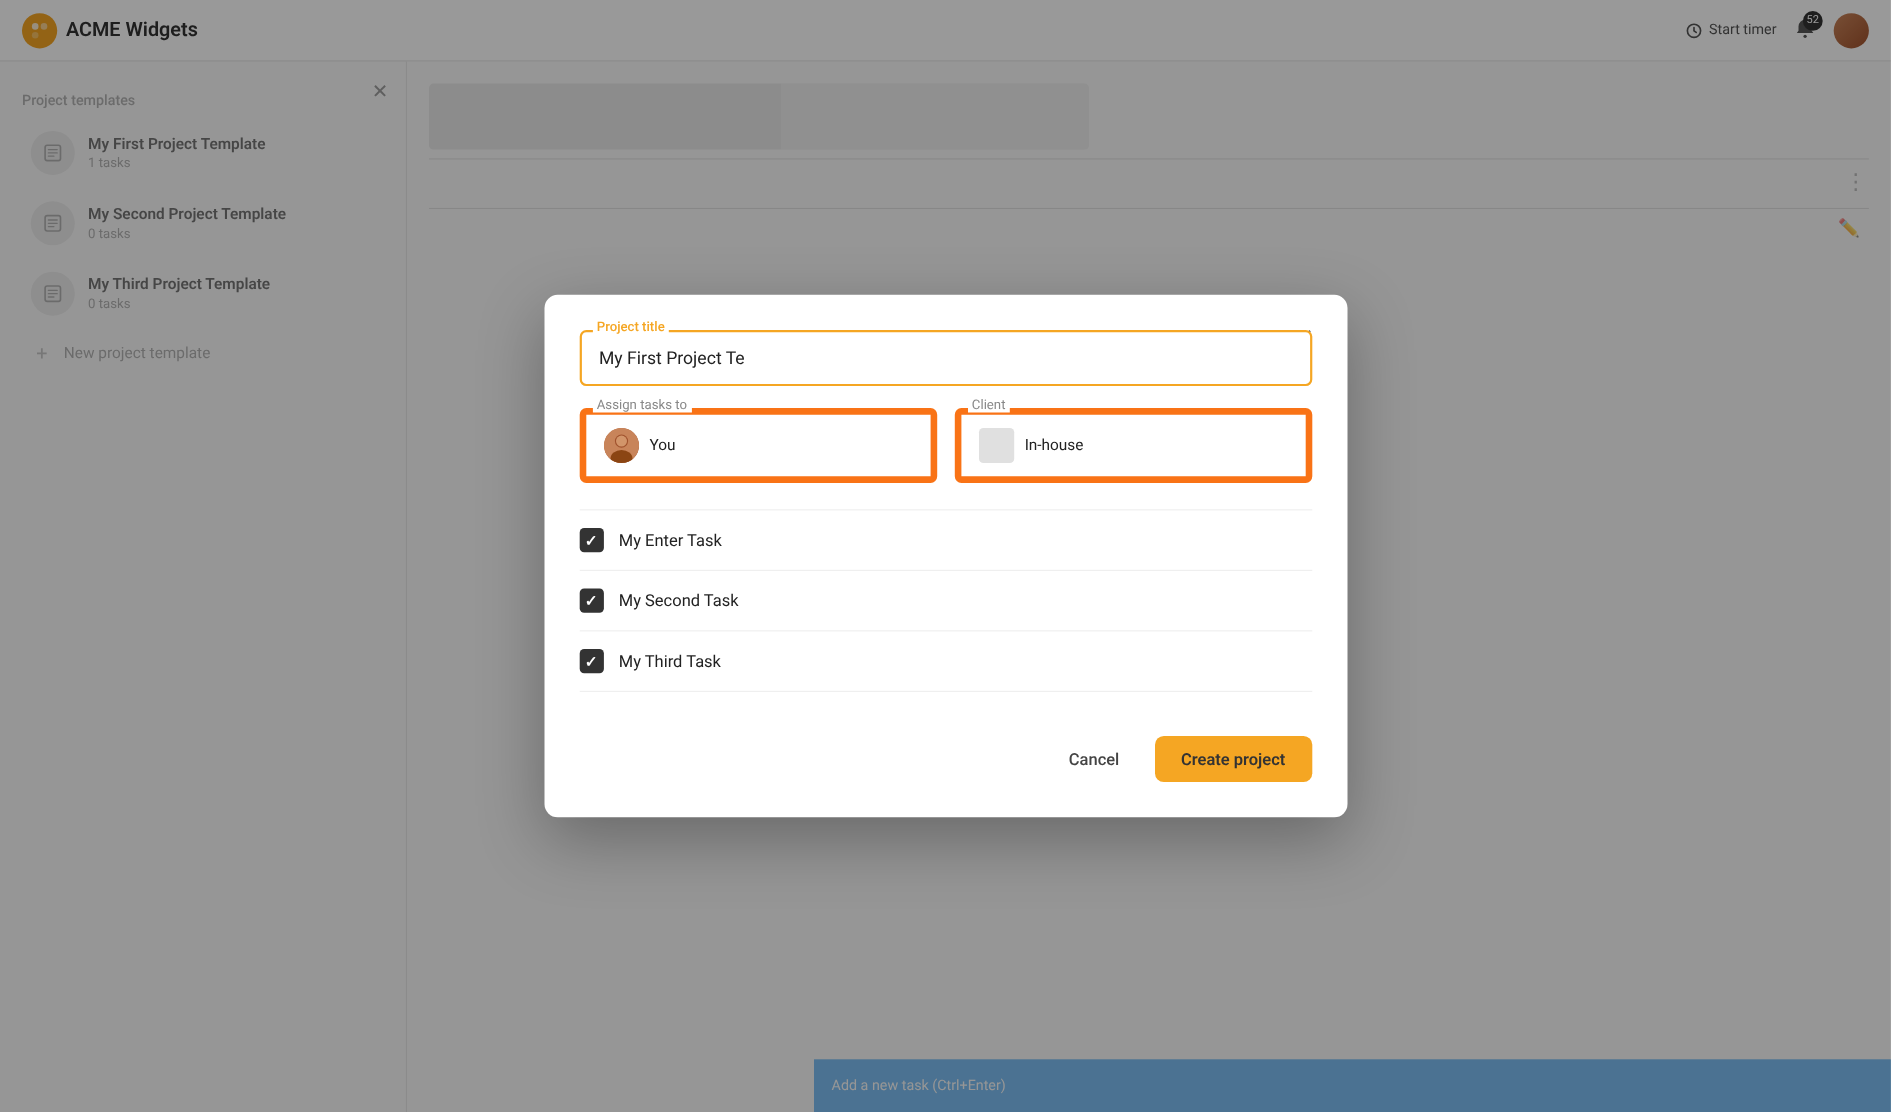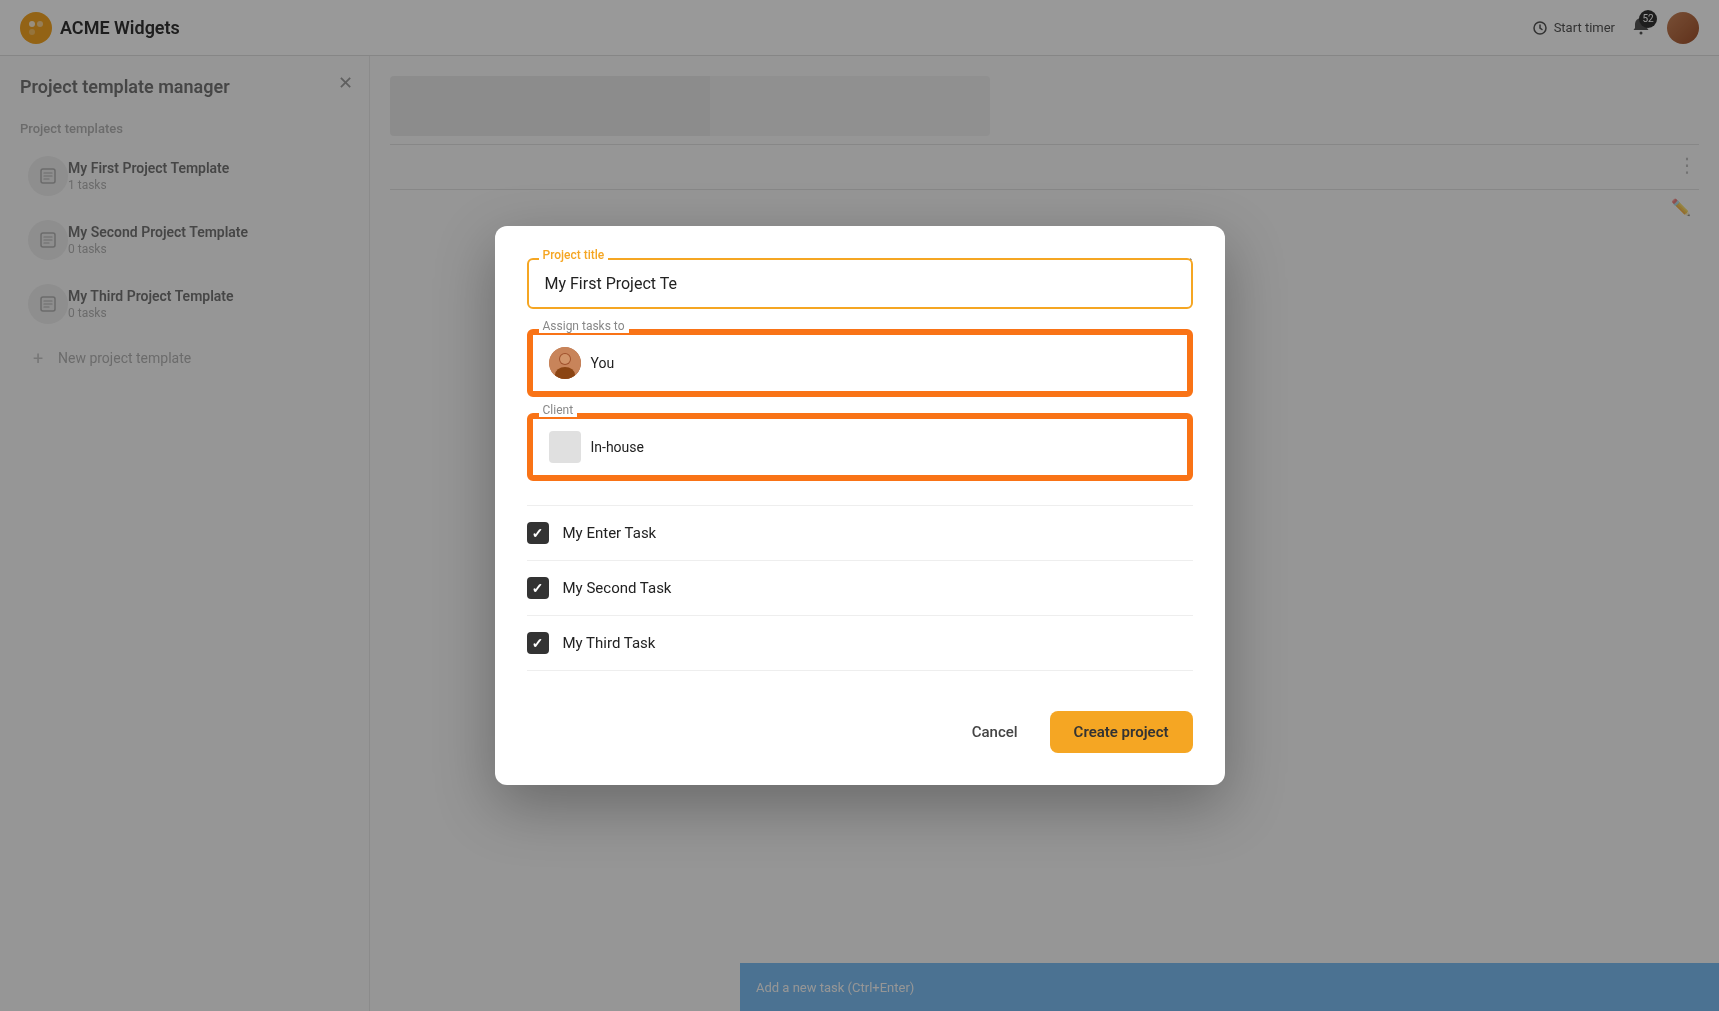--- a/index.html
+++ b/index.html
@@ -106,20 +106,21 @@
     .manager-section-label {
       padding: 8px 20px;
       font-size: 13px;
       color: #888;
       font-weight: 500;
     }
 
     .template-item {
       display: flex;
       align-items: center;
+      gap: 12px;
       padding: 12px 20px;
       cursor: pointer;
       border-radius: 6px;
       margin: 0 8px;
     }
 
     .template-icon {
       width: 40px;
       height: 40px;
       background: #e8e8e8;
@@ -242,21 +243,20 @@
       color: #222;
       outline: none;
       font-family: inherit;
     }
 
     
     .two-col-row {
       display: flex;
       gap: 16px;
       margin-bottom: 24px;
-      flex-direction: column;
     }
 
     .col-half {
       flex: 1;
       position: relative;
     }
 
     .field-box {
       border: 6px solid #f97316;
       border-radius: 6px;
@@ -423,21 +423,20 @@
         <path d="M10 2a6 6 0 0 0-6 6v4l-1.5 2h15L16 12V8a6 6 0 0 0-6-6z" fill="#555"></path>
         <circle cx="10" cy="17" r="1.5" fill="#555"></circle>
       </svg>
       <span class="badge-count">52</span>
     </div>
     <div style="width:32px;height:32px;border-radius:50%;background:linear-gradient(135deg,#c8845a,#a0522d);display:flex;align-items:center;justify-content:center;color:white;font-size:12px;cursor:pointer;"></div>
   </div>
 </div>
 
 <div class="template-manager" style="opacity:0.6;">
-  <div class="manager-header">Project template manager</div>
 
   <div style="position:absolute;top:16px;right:16px;font-size:18px;color:#666;cursor:pointer;">✕</div>
 
   <div class="manager-section-label">Project templates</div>
 
   <div class="template-item">
     <div class="template-icon">
       <svg width="18" height="18" viewBox="0 0 18 18" fill="none">
         <rect x="2" y="2" width="14" height="14" rx="2" stroke="#888" stroke-width="1.5"></rect>
         <path d="M5 6h8M5 9h8M5 12h5" stroke="#888" stroke-width="1.2" stroke-linecap="round"></path>

